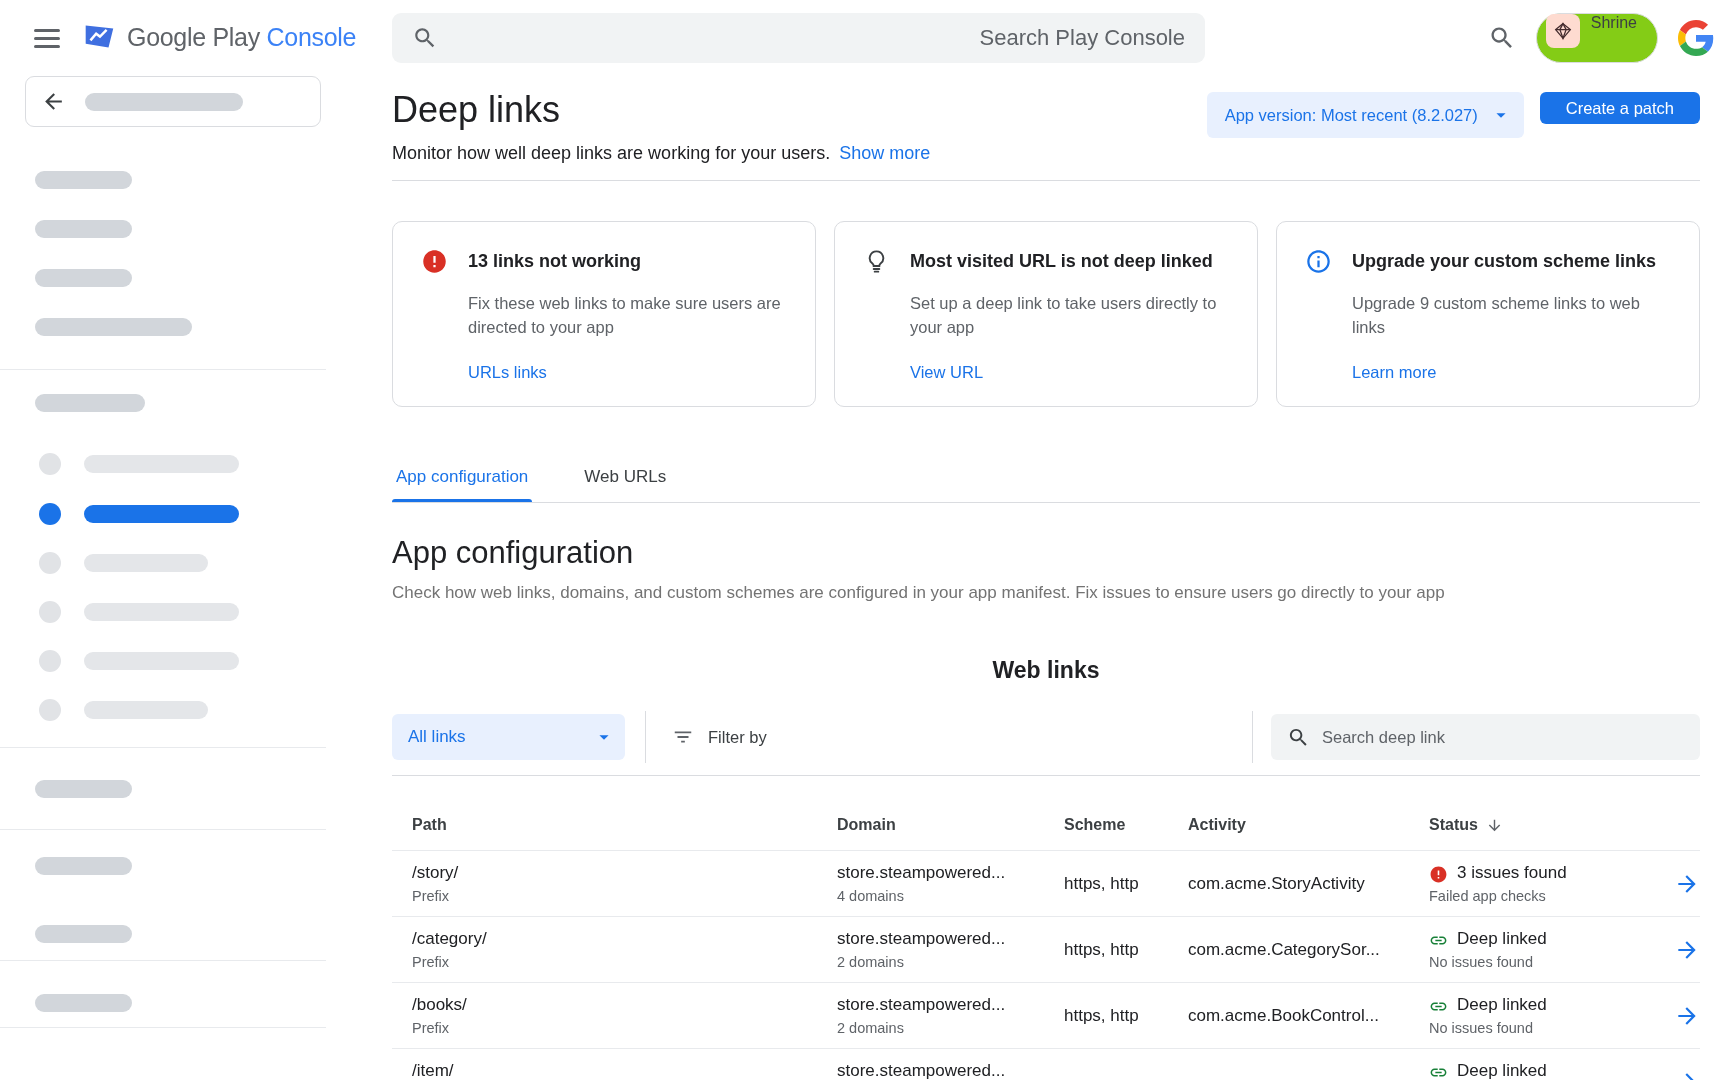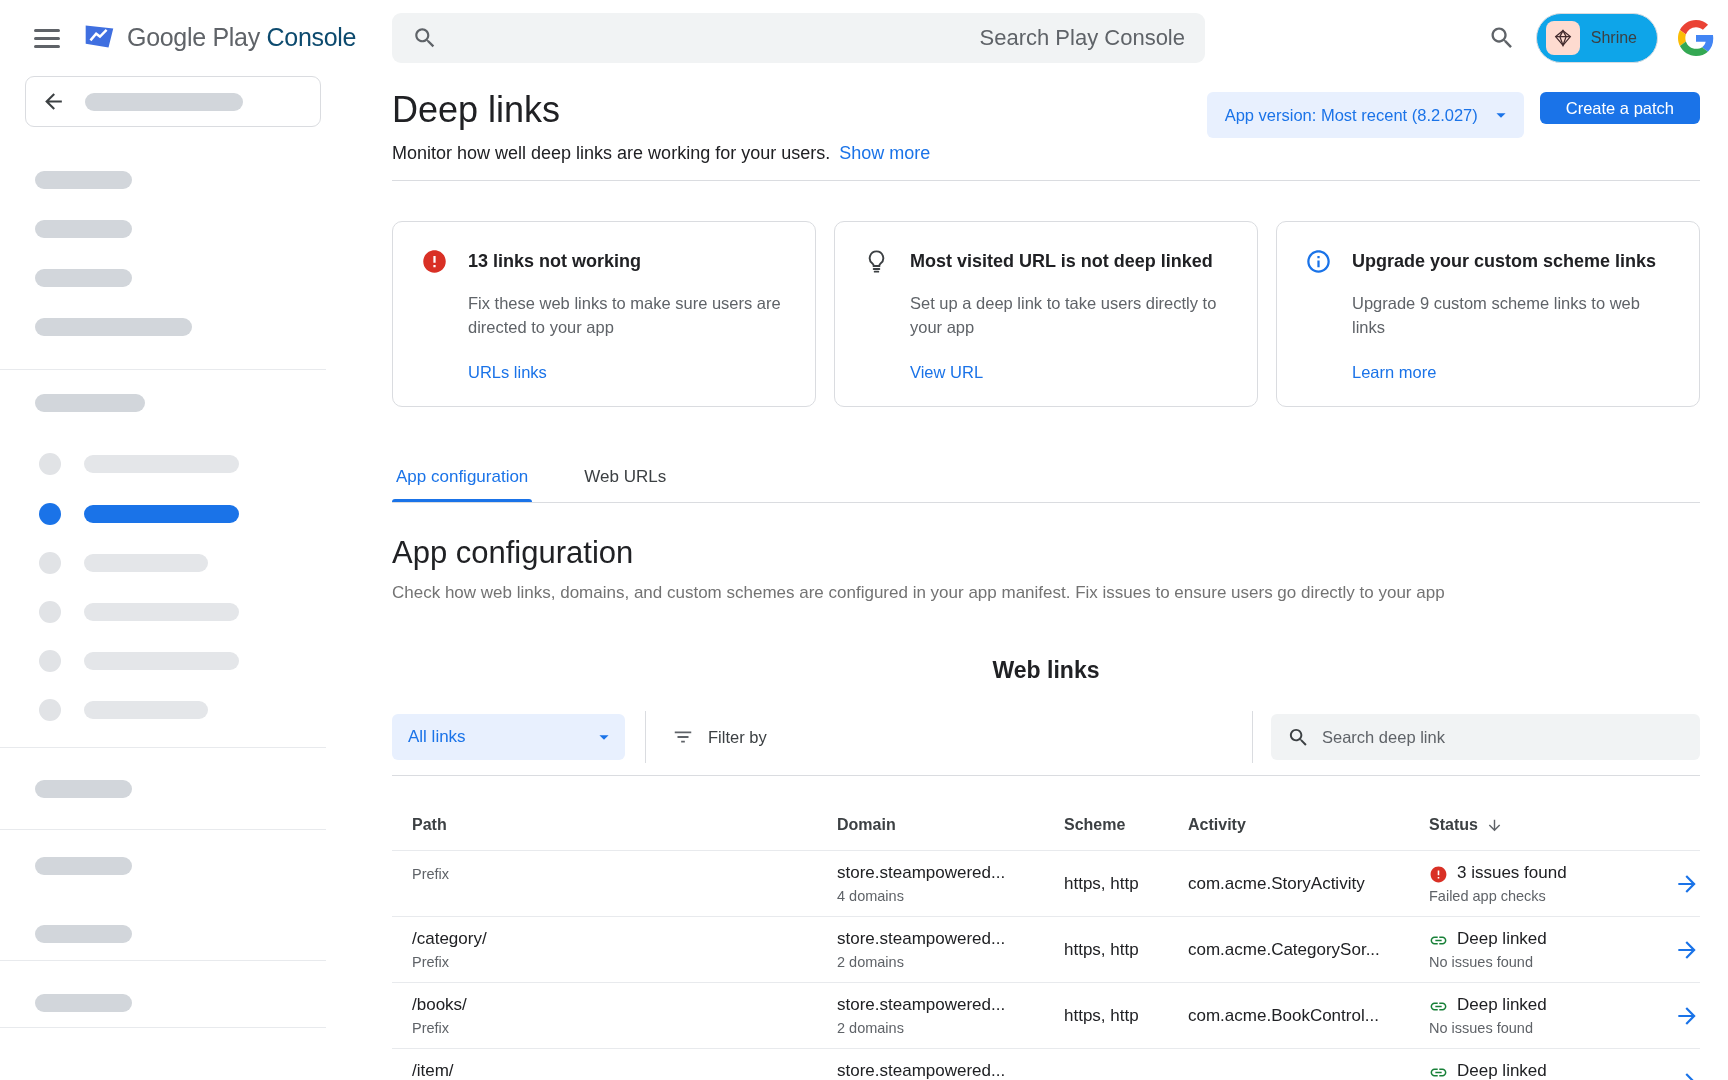--- a/index.html
+++ b/index.html
@@ -7,30 +7,30 @@
     font-family:"Liberation Sans", sans-serif; color:#202124; }
   .app { width:100%; height:100%; display:flex; flex-direction:column; }
 
   
   .topbar { height:76px; flex:none; position:relative; }
   .hamburger { position:absolute; left:34px; top:29px; width:26px; height:19px;
     display:flex; flex-direction:column; justify-content:space-between; cursor:pointer; }
   .hamburger span { height:3px; background:#5f6368; border-radius:2px; }
   .logo { position:absolute; left:80px; top:18px; display:flex; align-items:center; gap:9px; cursor:pointer; }
   .logo-text { font-size:25px; letter-spacing:-0.3px; color:#5f6368; white-space:nowrap; }
-  .logo-text .product { color:#0c4a6e; }
+  .logo-text .product { color:#3b82f6; }
   .topbar-search { position:absolute; left:392px; top:13px; width:813px; height:50px;
     background:#f1f3f4; border-radius:9px; display:flex; align-items:center; padding:0 20px; gap:16px; }
   .topbar-search input { border:none; outline:none; background:transparent; flex:1; font-size:22px;
     font-family:inherit; color:#202124;text-align:right; }
   input::placeholder { color:#5f6368; opacity:1; }
   .topbar-right { position:absolute; right:14px; top:13px; height:50px; display:flex; align-items:center; gap:20px; }
   .icon-btn { width:28px; height:28px; cursor:pointer; }
-  .account-chip { height:50px; border:1px solid #dadce0; border-radius:25px; background:#0ea5e9;
-    display:flex; align-items:center; gap:11px; padding:0 20px 0 9px; cursor:pointer; }
+  .account-chip { height:50px; border:1px solid #dadce0; border-radius:25px; background:#84cc16;
+    display:flex; gap:11px; padding:0 20px 0 9px; cursor:pointer; }
   .account-chip .app-icon { width:34px; height:34px; border-radius:8px; background:#fedbd0;
     display:flex; align-items:center; justify-content:center; }
   .account-chip .app-label { font-size:16px; color:#3c4043; }
   .g-logo { width:36px; height:36px; cursor:pointer; }
 
   
   .body { flex:1; display:flex; min-height:0; }
 
   
   .sidebar { width:326px; flex:none; position:relative; }
@@ -312,20 +312,21 @@
             <span>Status</span>
             <svg width="17" height="17" viewBox="0 0 24 24">
                 <path fill="#5f6368" d="M20 12l-1.41-1.41L13 16.17V4h-2v12.17l-5.58-5.59L4 12l8 8 8-8z"></path>
               </svg>
           </div>
           <div></div>
         </div>
 
         <div class="tbl-row">
           <div class="cell two">
+            <div class="main-line">/story/</div>
             <div class="sub-line">Prefix</div>
           </div>
           <div class="cell two">
             <div class="main-line">store.steampowered...</div>
             <div class="sub-line">4 domains</div>
           </div>
           <div class="cell mid">https, http</div>
           <div class="cell mid">com.acme.StoryActivity</div>
           <div class="cell two">
             <div class="main-line status-line">

